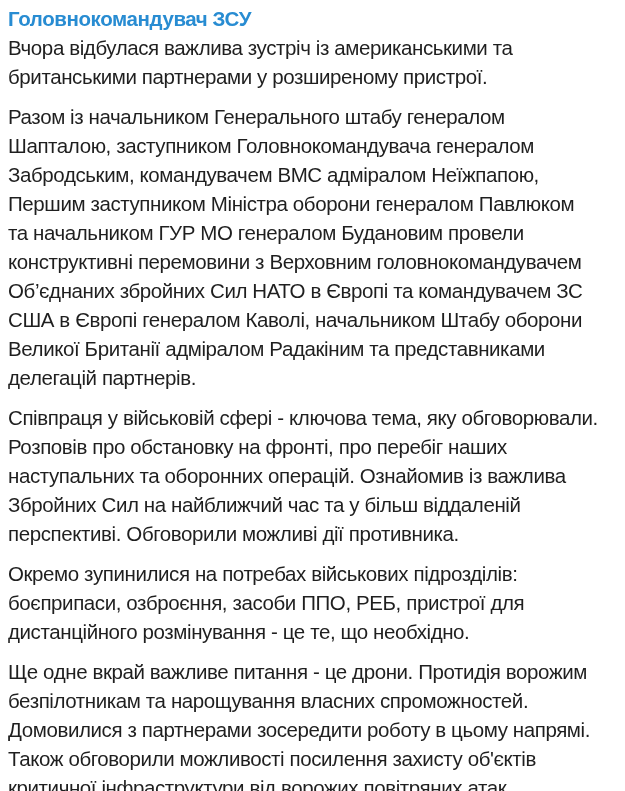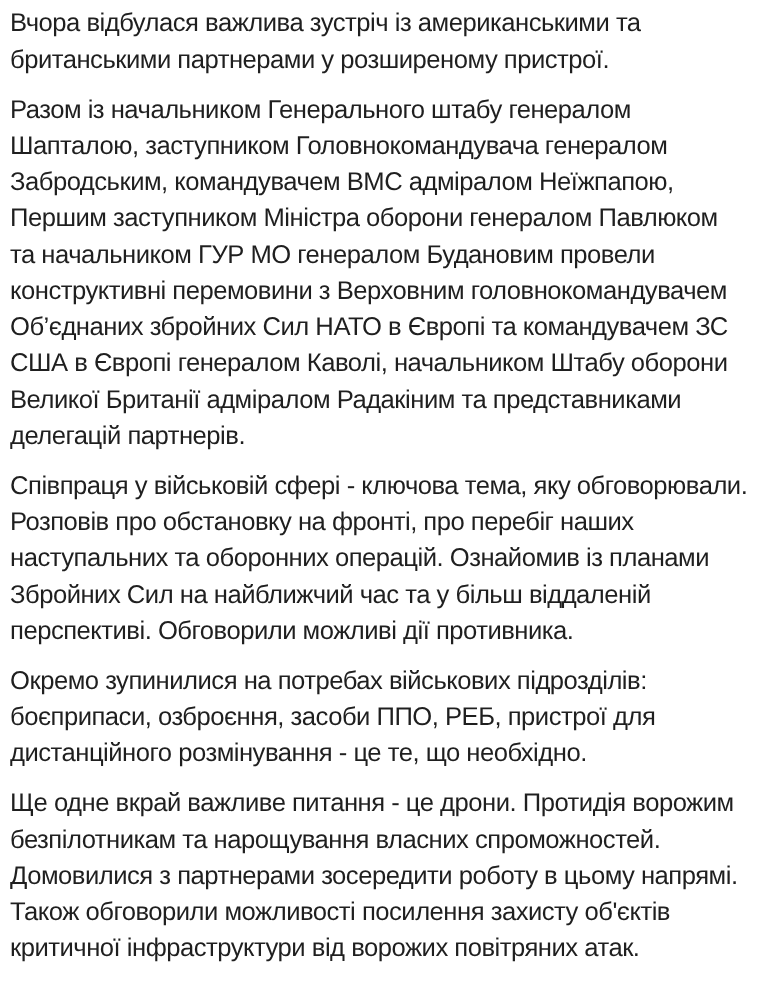--- a/index.html
+++ b/index.html
@@ -34,35 +34,36 @@
     letter-spacing:-0.4px;
     white-space:pre;
     margin-bottom:11px;
   }
   .para:last-child{margin-bottom:0;}
 </style>
 </head>
 <body>
 
 <div class="post">
+  <div class="channel-name">Головнокомандувач ЗСУ</div>
   <div class="para">Вчора відбулася важлива зустріч із американськими та
 британськими партнерами у розширеному пристрої.</div>
   <div class="para">Разом із начальником Генерального штабу генералом
 Шапталою, заступником Головнокомандувача генералом
 Забродським, командувачем ВМС адміралом Неїжпапою,
 Першим заступником Міністра оборони генералом Павлюком
 та начальником ГУР МО генералом Будановим провели
 конструктивні перемовини з Верховним головнокомандувачем
 Об’єднаних збройних Сил НАТО в Європі та командувачем ЗС
 США в Європі генералом Каволі, начальником Штабу оборони
 Великої Британії адміралом Радакіним та представниками
 делегацій партнерів.</div>
   <div class="para">Співпраця у військовій сфері - ключова тема, яку обговорювали.
 Розповів про обстановку на фронті, про перебіг наших
-наступальних та оборонних операцій. Ознайомив із планами
+наступальних та оборонних операцій. Ознайомив із важлива
 Збройних Сил на найближчий час та у більш віддаленій
 перспективі. Обговорили можливі дії противника.</div>
   <div class="para">Окремо зупинилися на потребах військових підрозділів:
 боєприпаси, озброєння, засоби ППО, РЕБ, пристрої для
 дистанційного розмінування - це те, що необхідно.</div>
   <div class="para">Ще одне вкрай важливе питання - це дрони. Протидія ворожим
 безпілотникам та нарощування власних спроможностей.
 Домовилися з партнерами зосередити роботу в цьому напрямі.
 Також обговорили можливості посилення захисту об'єктів
 критичної інфраструктури від ворожих повітряних атак.</div>

